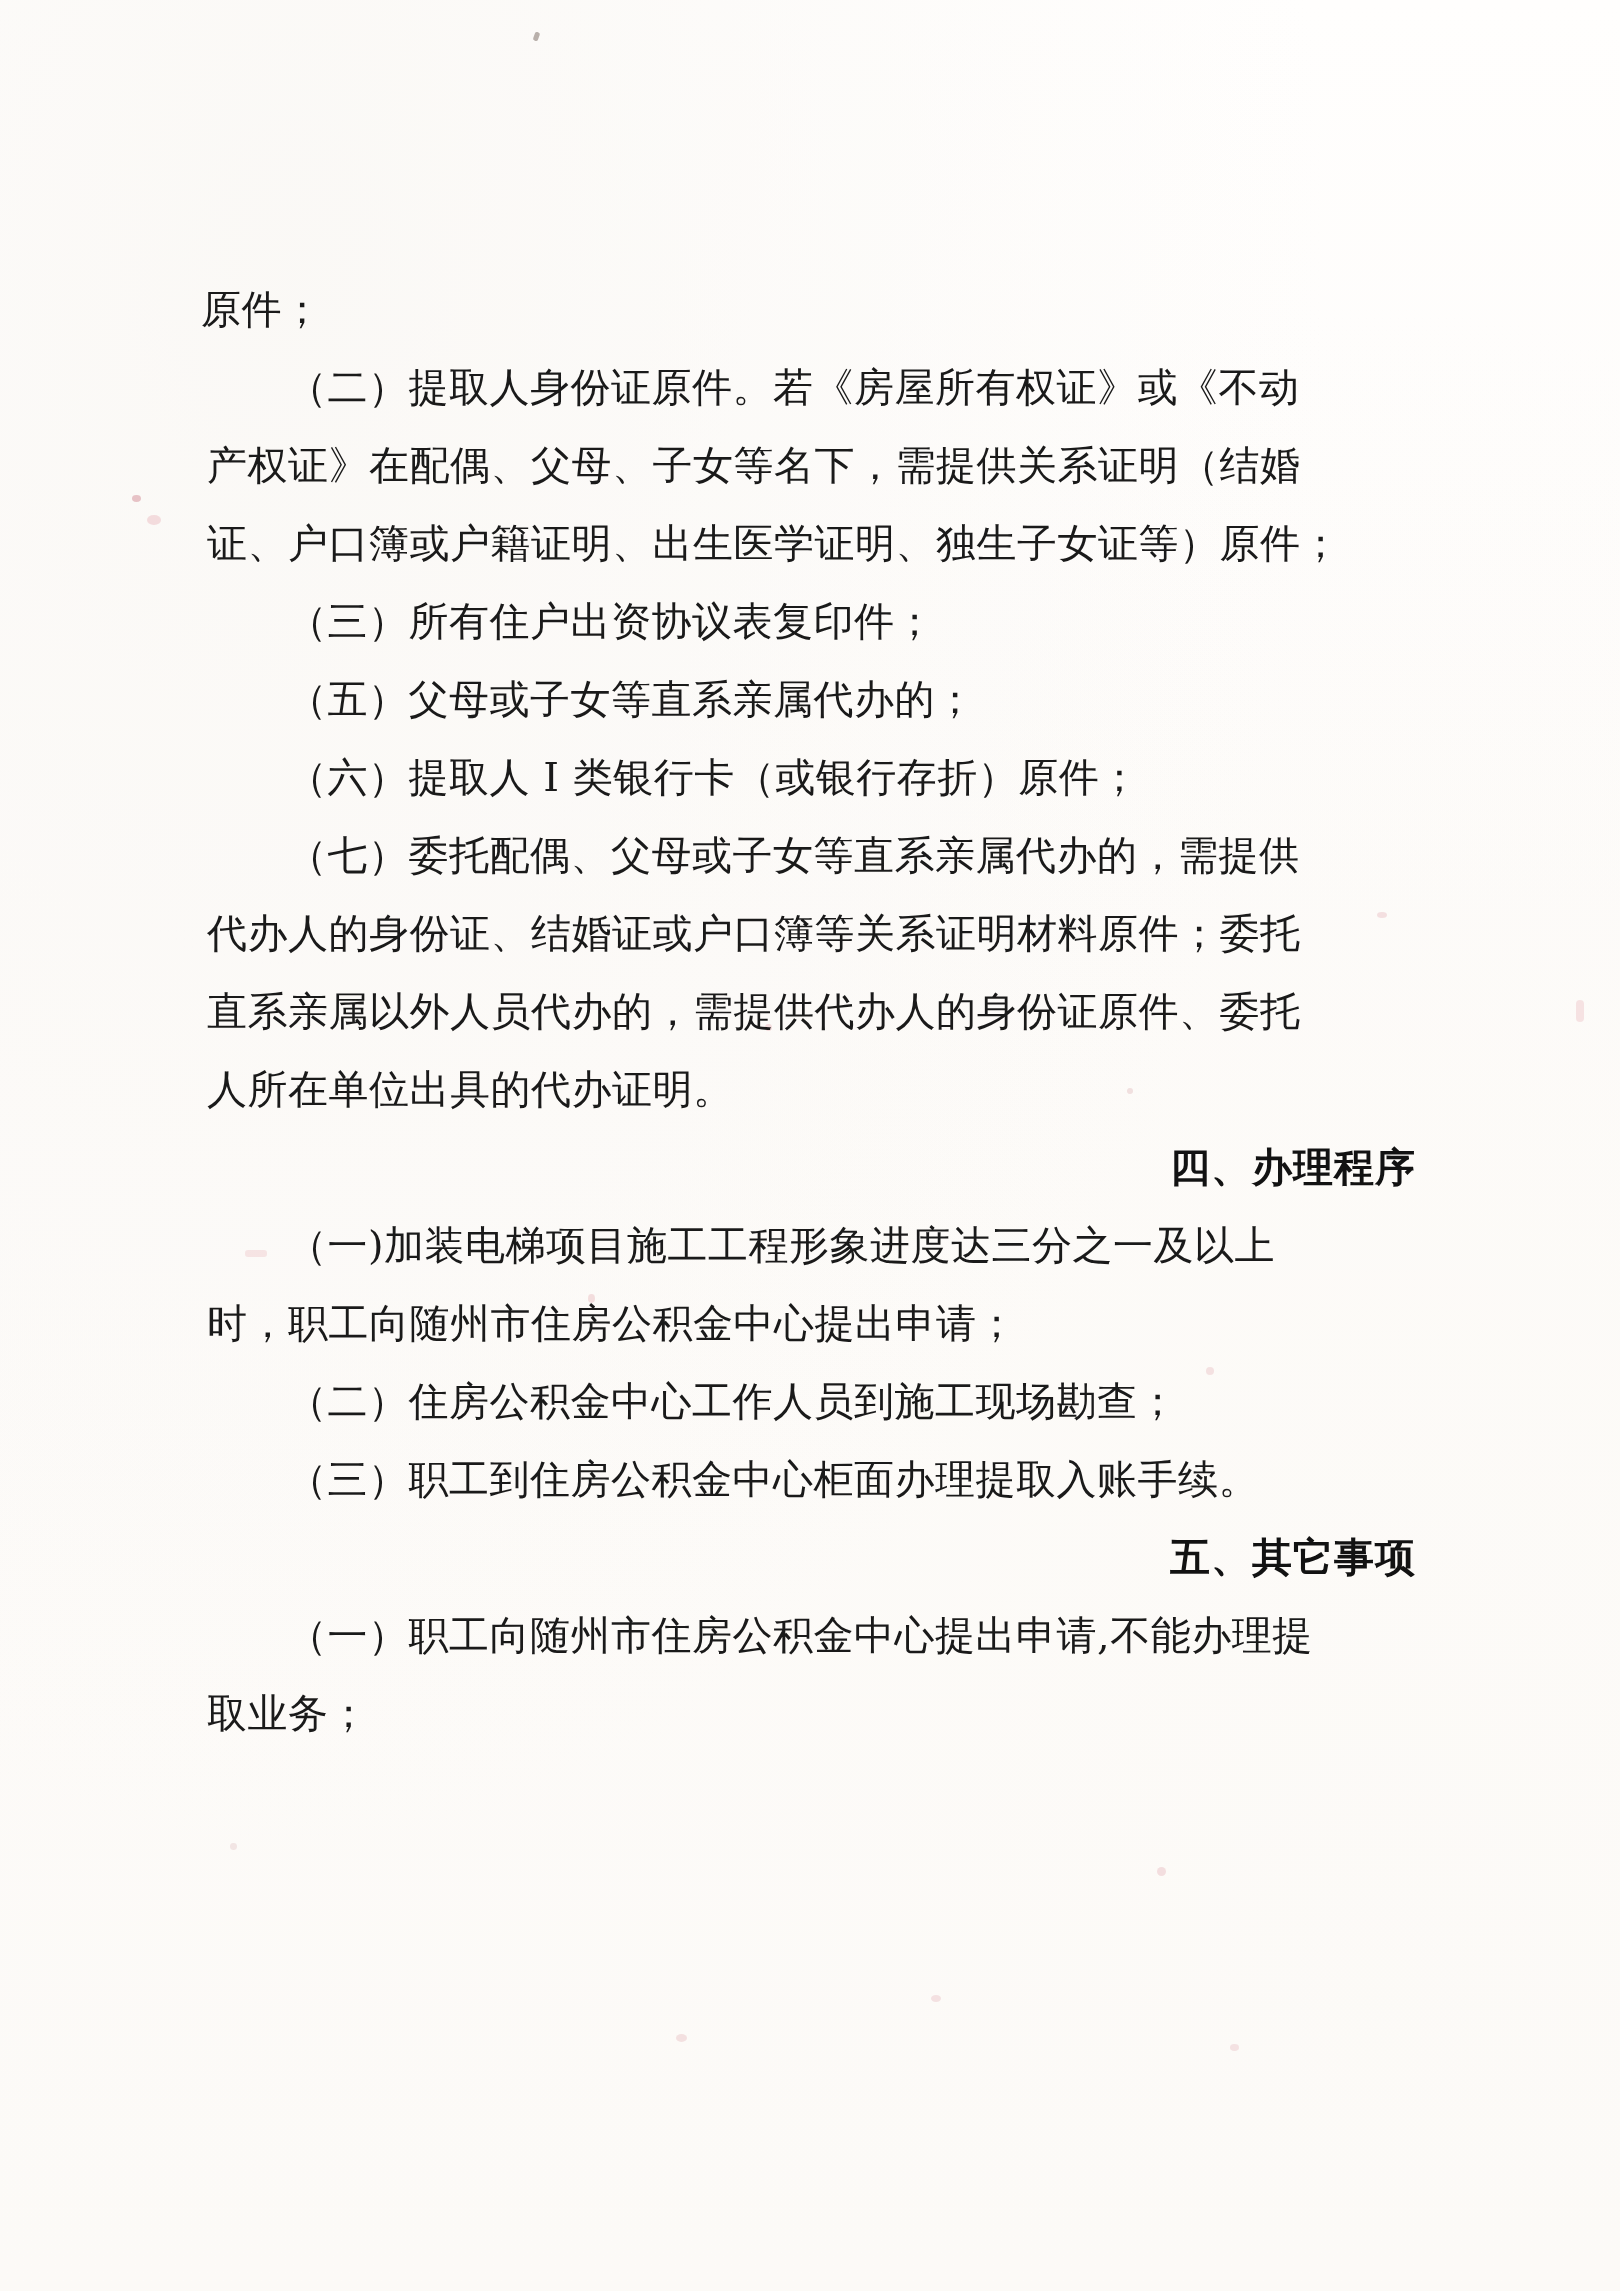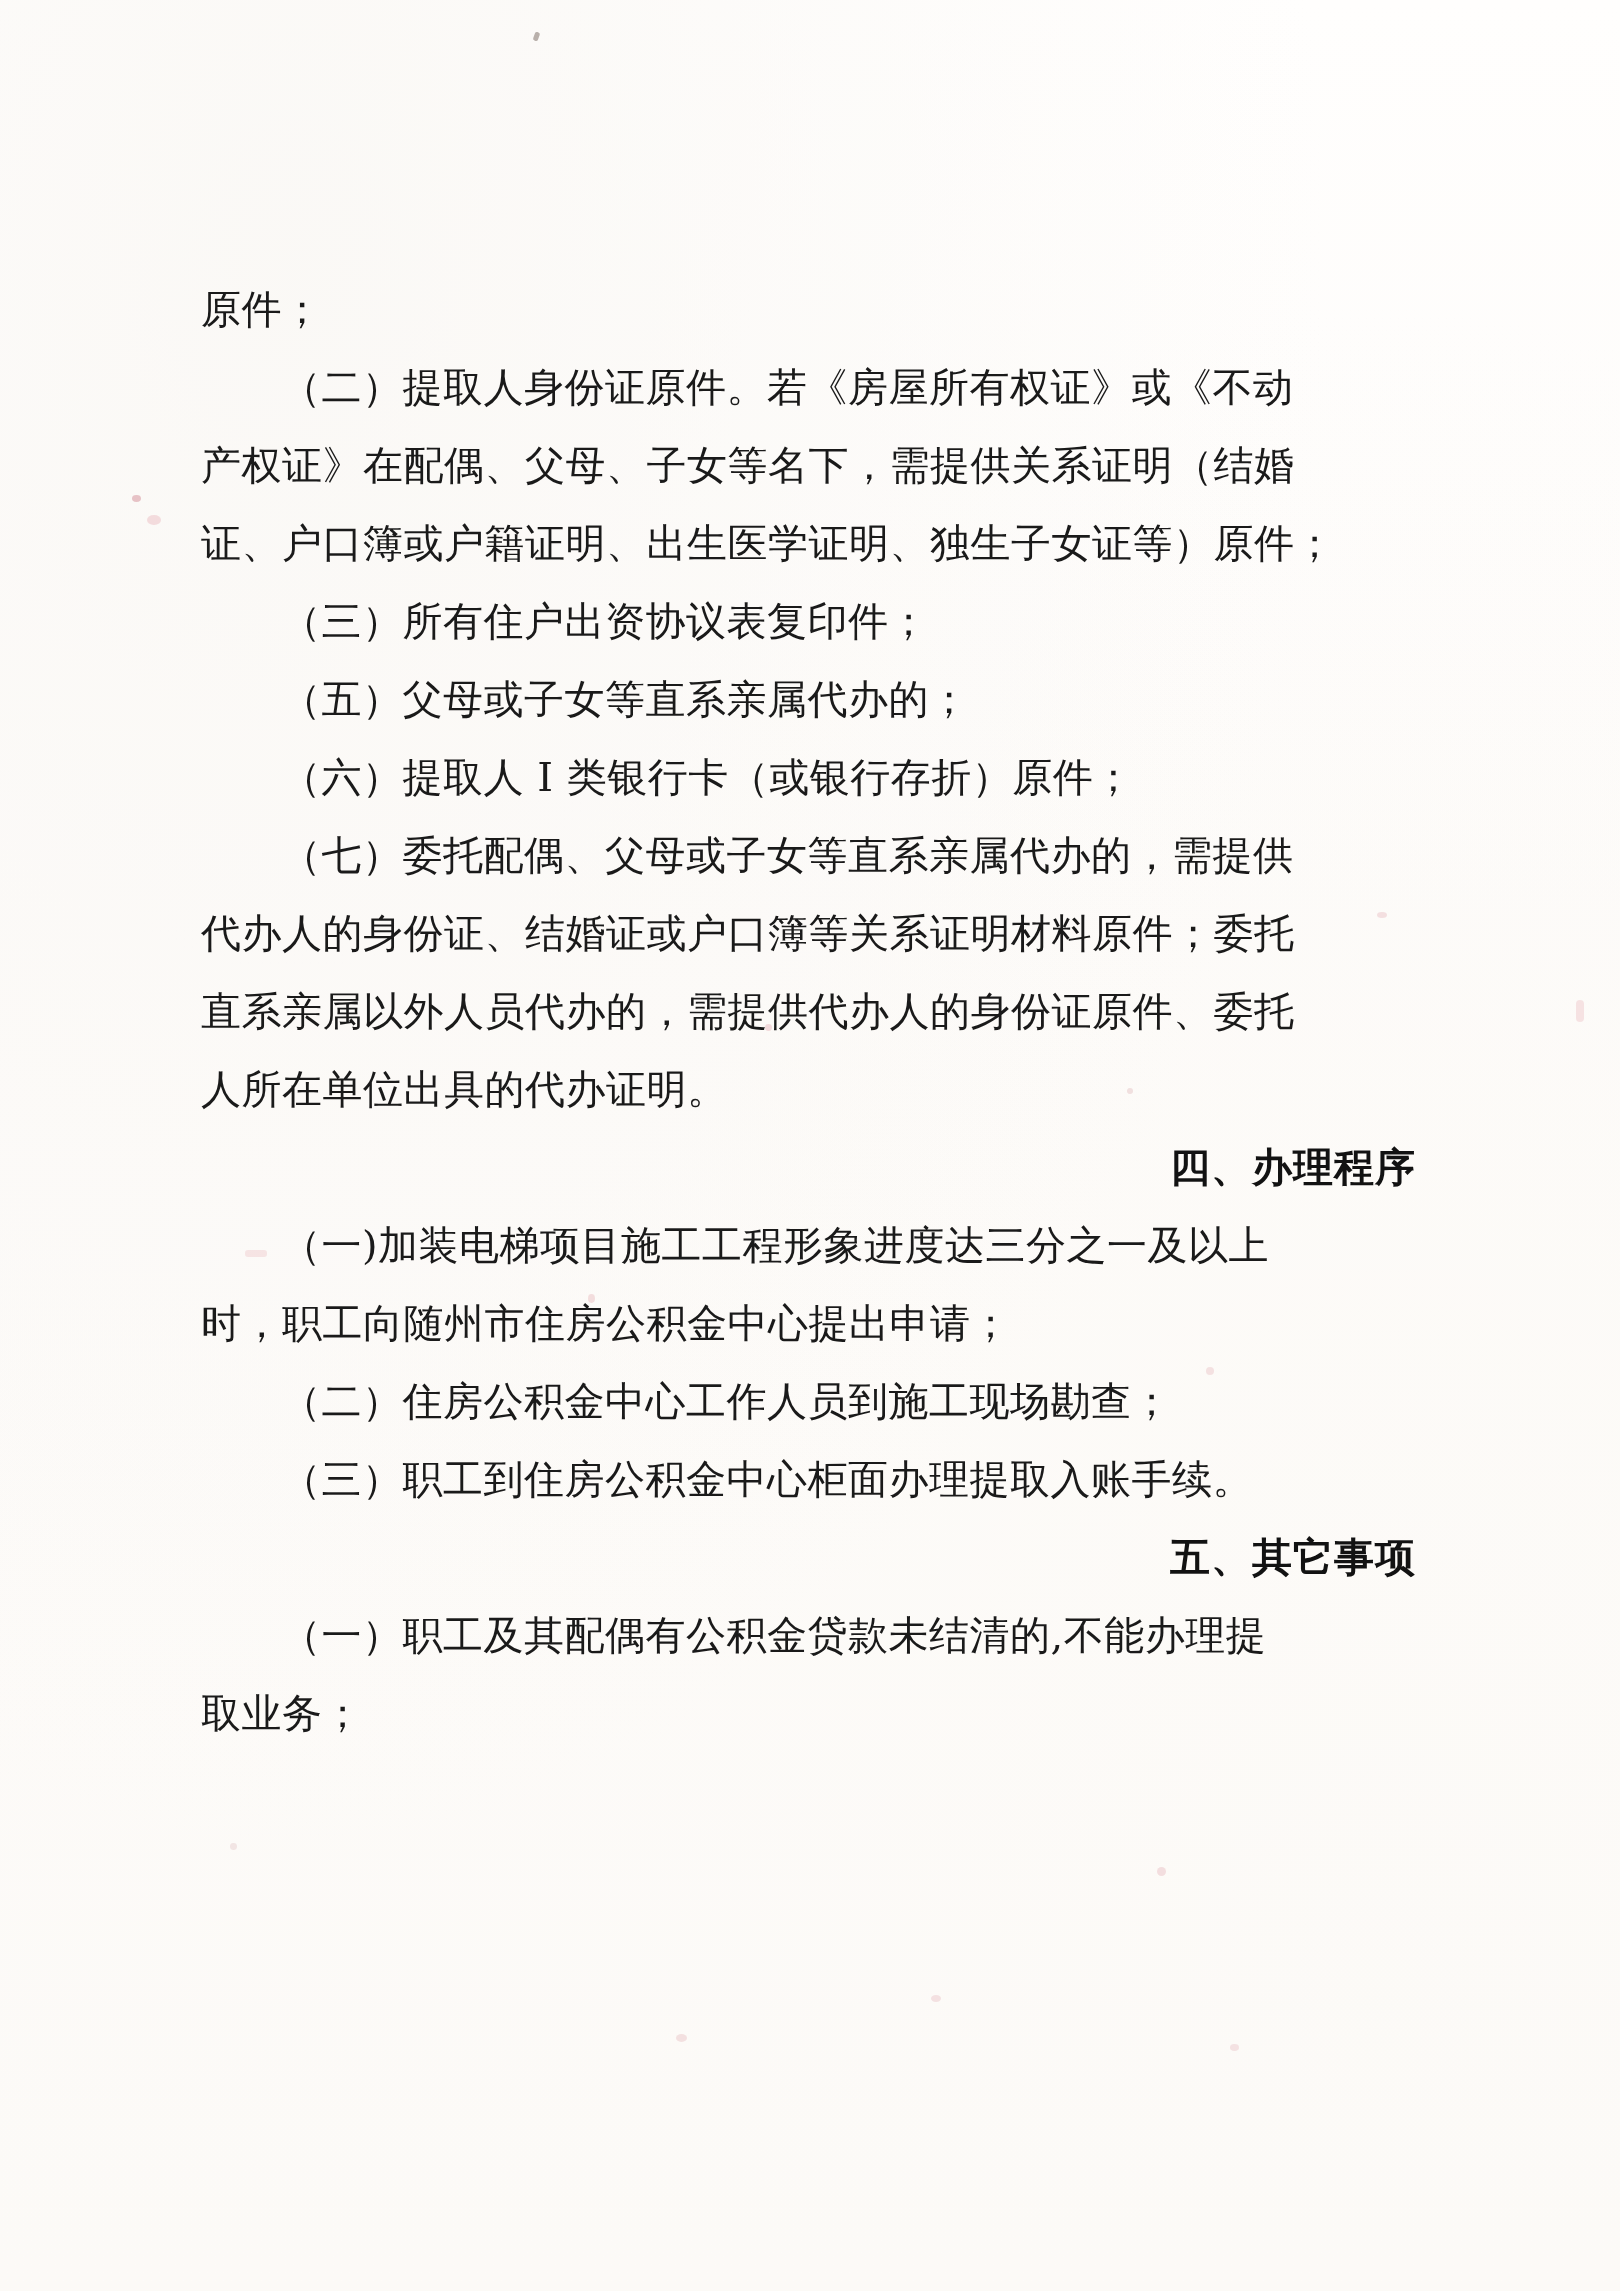--- a/index.html
+++ b/index.html
@@ -40,20 +40,21 @@
     width: 1215px;
   }
   .ln {
     font-size: 40px;
     line-height: 78px;
     color: #1a1a1a;
     letter-spacing: 0.5px;
     white-space: pre-wrap;
     text-align: justify;
     text-justify: inter-character;
+    margin-left: 6px;
   }
   .para {
     margin: 0 0 0 0;
   }
   .heading {
     font-size: 40px;
     line-height: 78px;
     font-weight: bold;
     font-family: "DejaVu Sans", "Liberation Sans", sans-serif;
     color: #121212;
@@ -116,19 +117,19 @@
       <div class="ln pad-left">（一)加装电梯项目施工工程形象进度达三分之一及以上</div>
       <div class="ln">时，职工向随州市住房公积金中心提出申请；</div>
     </div>
 
     <div class="ln pad-left">（二）住房公积金中心工作人员到施工现场勘查；</div>
     <div class="ln pad-left">（三）职工到住房公积金中心柜面办理提取入账手续。</div>
 
     <div class="heading pad-left">五、其它事项</div>
 
     <div class="block">
-      <div class="ln pad-left">（一）职工及其配偶有公积金贷款未结清的,不能办理提</div>
+      <div class="ln pad-left">（一）职工向随州市住房公积金中心提出申请,不能办理提</div>
       <div class="ln">取业务；</div>
     </div>
 
   </div>
 </div>
 
 
 </body></html>

